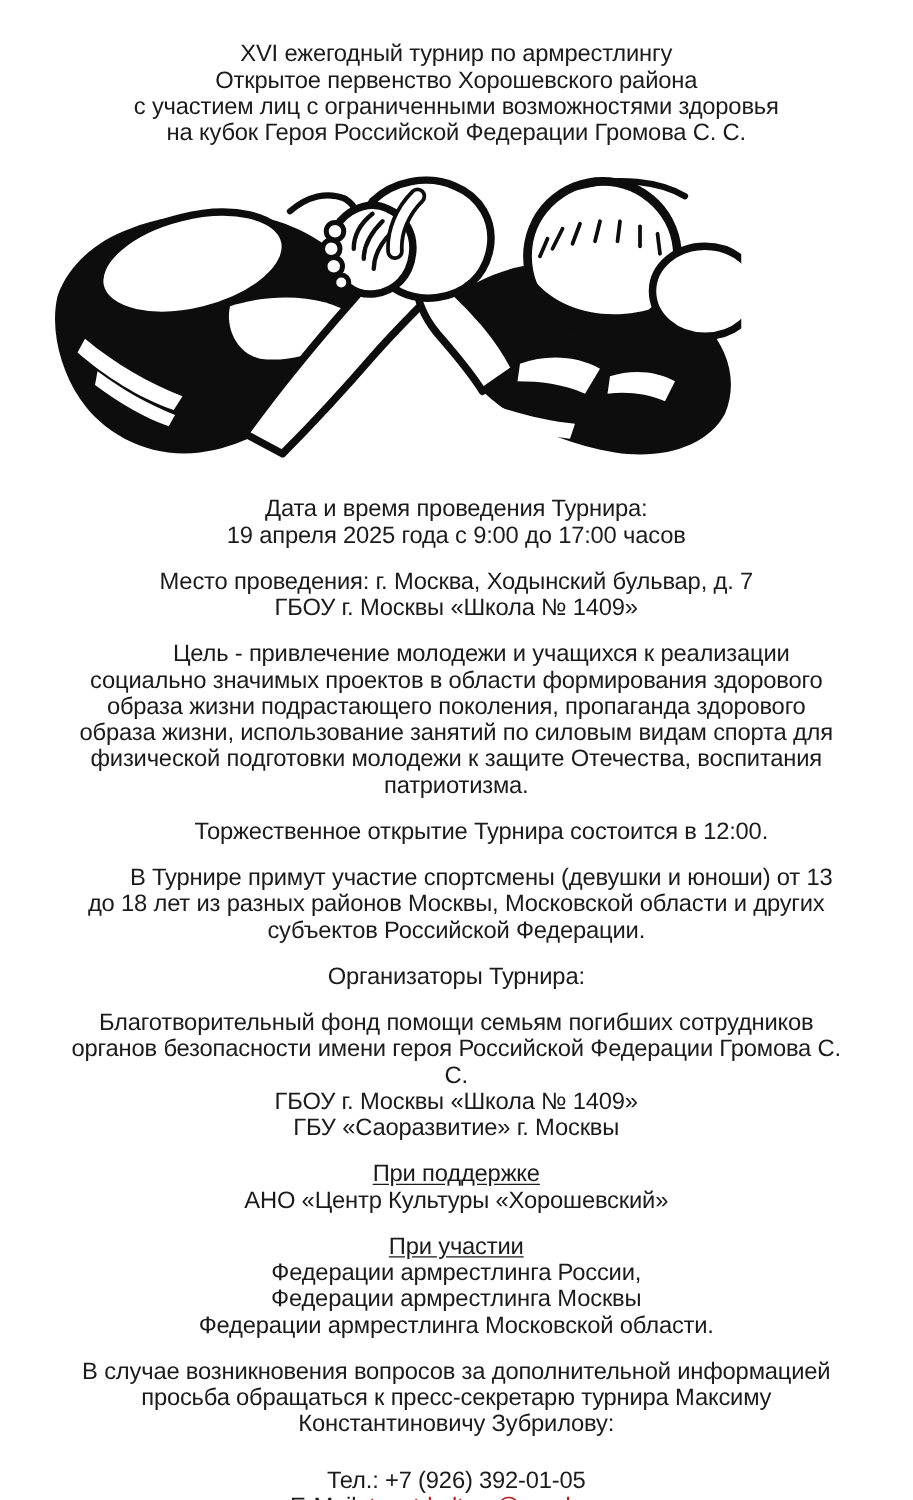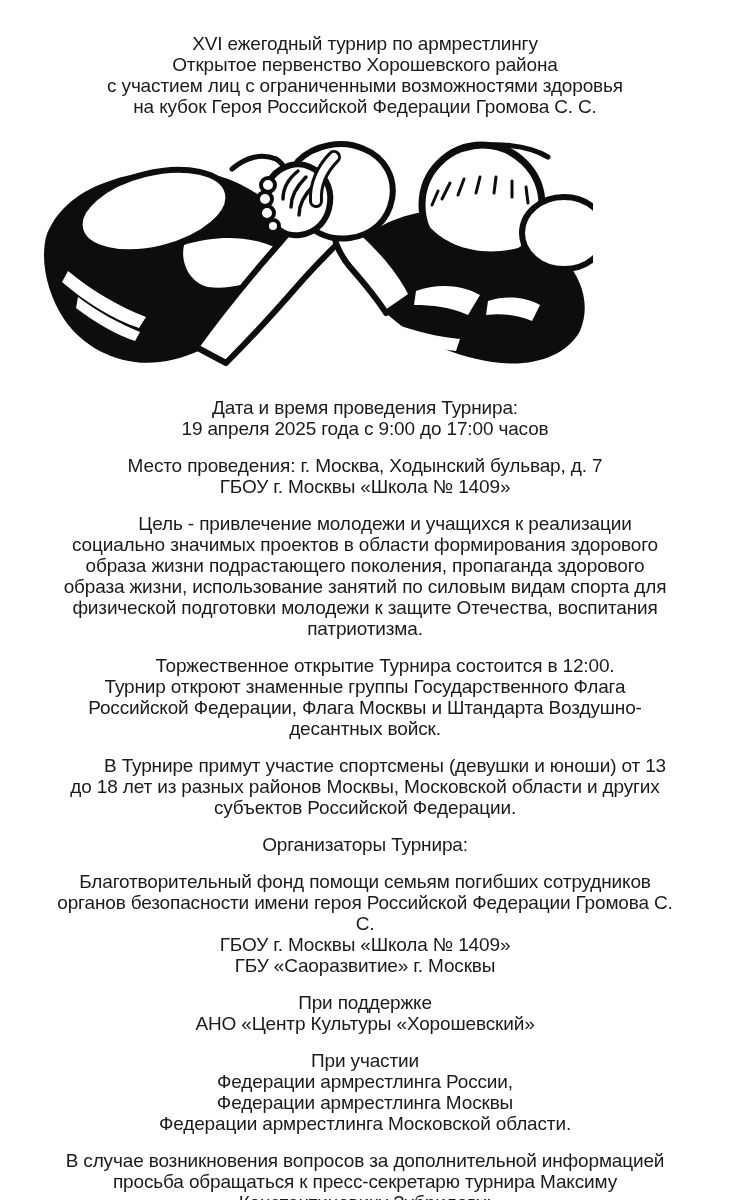--- a/index.html
+++ b/index.html
@@ -15,21 +15,21 @@
     font-family: "Liberation Sans", sans-serif;
     font-size: 19px;
     line-height: 21px;
     letter-spacing: -0.15px;
   }
   .center { text-align: center; }
   .mt  { margin-top: 16px; text-align: center; }
   .mt-lg { margin-top: 28px; }
   p { margin: 0; }
   .indent { text-indent: 40px; }
-  .u { text-underline-offset: 2px; }
+  .u { text-decoration: underline; text-underline-offset: 2px; }
   .illustration {
     width: 557px;
     height: 228px;
     margin: 24px 0 0 -20px;
   }
   .illustration svg { display: block; width: 100%; height: 100%; }
   .email-label { margin-right: 5px; }
   a.email-link {
     color: #b91c1c;
     cursor: pointer;
@@ -107,21 +107,20 @@
 
   <section class="center mt">
     <div>Место проведения: г. Москва, Ходынский бульвар, д. 7</div>
     <div>ГБОУ г. Москвы «Школа № 1409»</div>
   </section>
 
   <p class="indent mt">Цель - привлечение молодежи и учащихся к реализации социально значимых проектов в области формирования здорового образа жизни подрастающего поколения, пропаганда здорового образа жизни, использование занятий по силовым видам спорта для физической подготовки молодежи к защите Отечества, воспитания патриотизма.</p>
 
   <div class="mt">
     <p class="indent">Торжественное открытие Турнира состоится в 12:00.</p>
-    <p>Турнир откроют знаменные группы Государственного Флага Российской Федерации, Флага Москвы и Штандарта Воздушно-десантных войск.</p>
   </div>
 
   <p class="indent mt">В Турнире примут участие спортсмены (девушки и юноши) от 13 до 18 лет из разных районов Москвы, Московской области и других субъектов Российской Федерации.</p>
 
   <div class="center mt">Организаторы Турнира:</div>
 
   <div class="center mt">
     <div>Благотворительный фонд помощи семьям погибших сотрудников органов безопасности имени героя Российской Федерации Громова С. С.</div>
     <div>ГБОУ г. Москвы «Школа № 1409»</div>
     <div>ГБУ «Саоразвитие» г. Москвы</div>

